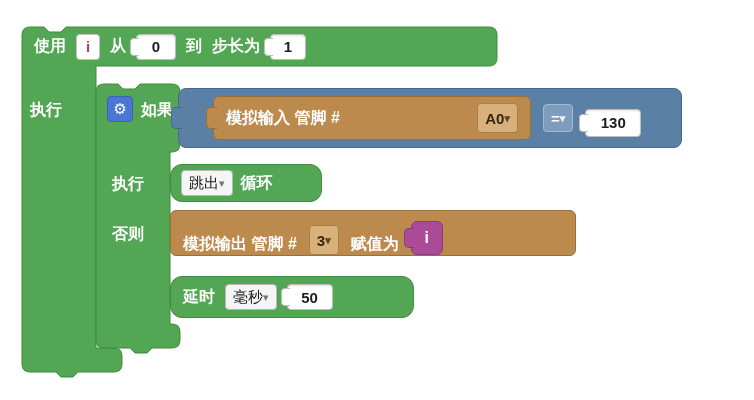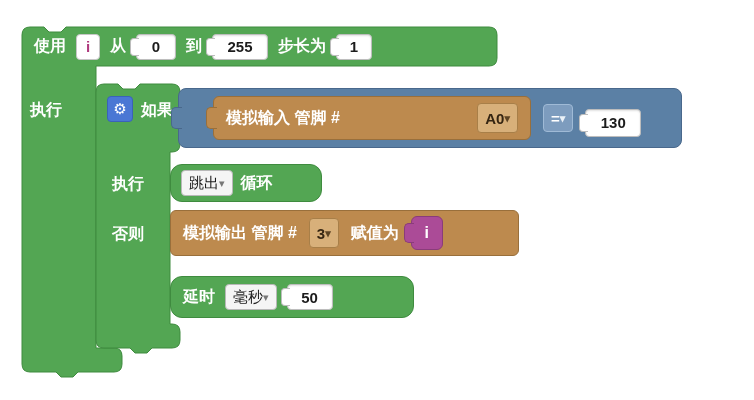--- a/index.html
+++ b/index.html
@@ -22,21 +22,21 @@
   .if-do-label{left:112px;top:174px;}
   .if-else-label{left:112px;top:224px;}
 
   .blue-block{left:178px;top:88px;width:504px;height:60px;background:var(--blue,#5b80a5);
               border:1px solid var(--blue-border,#49688c);border-radius:8px;
               gap:12px;padding:0 14px 0 34px;}
   .tan-block{background:var(--tan,#bd8a4e);border:1px solid var(--tan-border,#996f3b);border-radius:6px;box-sizing:border-box;}
   .analog-read{width:318px;height:44px;gap:12px;padding:12px 12px;}
   .green-child{background:var(--green,#53a653);border:1px solid var(--green-border,#3f8b3f);border-radius:12px;}
   .break-block{left:170px;top:164px;width:152px;height:38px;gap:8px;padding:0 10px;}
-  .aw-block{left:170px;top:210px;width:349px;height:46px;gap:12px;padding:0 12px;}
+  .aw-block{left:170px;top:210px;width:406px;height:46px;gap:12px;padding:0 12px;align-items:flex-end;}
   .delay-block{left:170px;top:276px;width:244px;height:42px;gap:10px;padding:12px 12px;}
 
   .ltab{position:relative;}
   .ltab::before{content:'';position:absolute;left:-8px;top:50%;transform:translateY(-50%);
                 width:10px;height:20px;border-radius:5px 0 0 5px;}
   .ltab-blue::before{background:var(--blue,#5b80a5);border:1px solid var(--blue-border,#49688c);border-right:none;}
   .ltab-tan::before{background:var(--tan,#bd8a4e);border:1px solid var(--tan-border,#996f3b);border-right:none;}
 
   .dd{display:flex;align-items:center;border-radius:4px;padding:0 7px;font-size:15px;
       height:26px;box-sizing:border-box;cursor:pointer;white-space:nowrap;}
@@ -76,21 +76,20 @@
     <path class="shape-green" d="M30,27 H44 L49,32 H61 L66,27 H489 Q497,27 497,35 V58 Q497,66 489,66 H96 V348 H114 Q122,348 122,356 V364 Q122,372 114,372 H78 L73,377 H61 L56,372 H30 Q22,372 22,364 V35 Q22,27 30,27 Z"></path>
     <path class="shape-green" d="M104,84 H118 L123,89 H135 L140,84 H172 Q180,84 180,92 V144 Q180,152 172,152 H170 V324 H172 Q180,324 180,332 V340 Q180,348 172,348 H152 L147,353 H135 L130,348 H104 Q96,348 96,340 V92 Q96,84 104,84 Z"></path>
   </svg>
 
   <div class="abs flexrow loop-header">
     <span class="lbl">使用</span>
     <span class="var-field">i</span>
     <span class="lbl">从</span>
     <span class="vfield socket w40">0</span>
     <span class="lbl">到</span>
-    <span class="vfield socket w56">255</span>
     <span class="lbl">步长为</span>
     <span class="vfield socket w36">1</span>
   </div>
 
   <span class="abs lbl loop-do-label">执行</span>
 
   <div class="abs if-gear">
     <span>⚙</span>
   </div>
   <span class="abs lbl if-label">如果</span>

